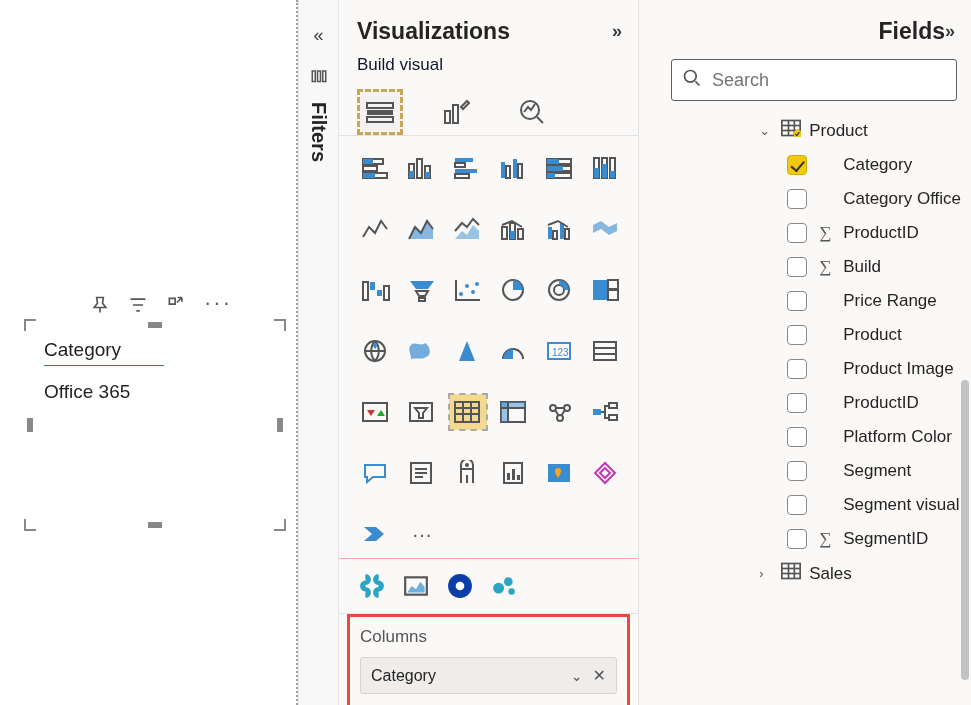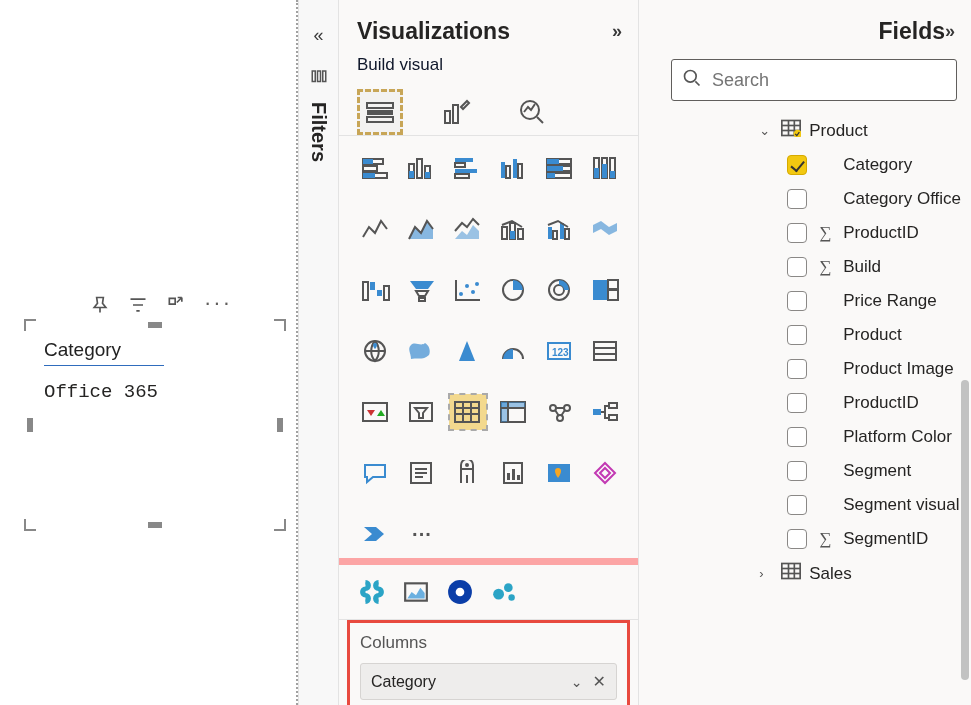--- a/index.html
+++ b/index.html
@@ -54,21 +54,21 @@
   .sel-corner.bl { bottom:-6px; left:-6px; border-right:none; border-top:none; }
   .sel-corner.br { bottom:-6px; right:-6px; border-left:none; border-top:none; }
   .sel-mid { width:14px; height:6px; border:none; background:#888; }
   .sel-mid.t { top:-3px; left:50%; transform:translateX(-50%); }
   .sel-mid.b { bottom:-3px; left:50%; transform:translateX(-50%); }
   .sel-mid.l { left:-3px; top:50%; transform:translateY(-50%); width:6px; height:14px; }
   .sel-mid.r { right:-3px; top:50%; transform:translateY(-50%); width:6px; height:14px; }
   .visual-content { padding: 14px 10px 10px 14px; font-size: 19px; }
   .visual-header { color:#222; padding-bottom:4px;}
   .visual-underline { width:120px; height:1px; border-top:1px solid #2f6cbd; margin-bottom:10px;}
-  .visual-row { padding: 5px 0; font-family: Liberation Mono, monospace; }
+  .visual-row { padding: 5px 0; }
   .visual-row.selected { background:#ececec; padding-left:2px; padding-right:2px; margin-left:-4px;}
 
   
   .filters-strip {
     width: 40px;
     border-left: 1px solid #e3e3e3;
     display: flex;
     flex-direction: column;
     align-items: center;
     padding-top: 25px;
@@ -115,22 +115,21 @@
     width: 46px; height: 46px;
     display:flex; align-items:center; justify-content:center;
     cursor:pointer;
   }
   .viz-tab.active { background:#f3f2f1; border:3px dashed #c8a657; }
   .viz-grid {
     padding: 14px 12px 6px 18px;
     display: grid;
     grid-template-columns: repeat(6, 38px);
     gap: 25px 8px;
-    border-bottom: 7px solid #fca5a5;
-    font-weight: bold;
+    border-bottom: 1px solid #fca5a5;
   }
   .viz-item {
     width: 38px; height: 36px;
     display:flex; align-items:center; justify-content:center;
     cursor:pointer;
     color:#4a4a4a;
   }
   .viz-item svg { width: 30px; height: 26px; }
   .viz-item.selected { background:#f3d98e; outline:2px dashed #aaa; outline-offset:-1px;}
   .viz-apps {

